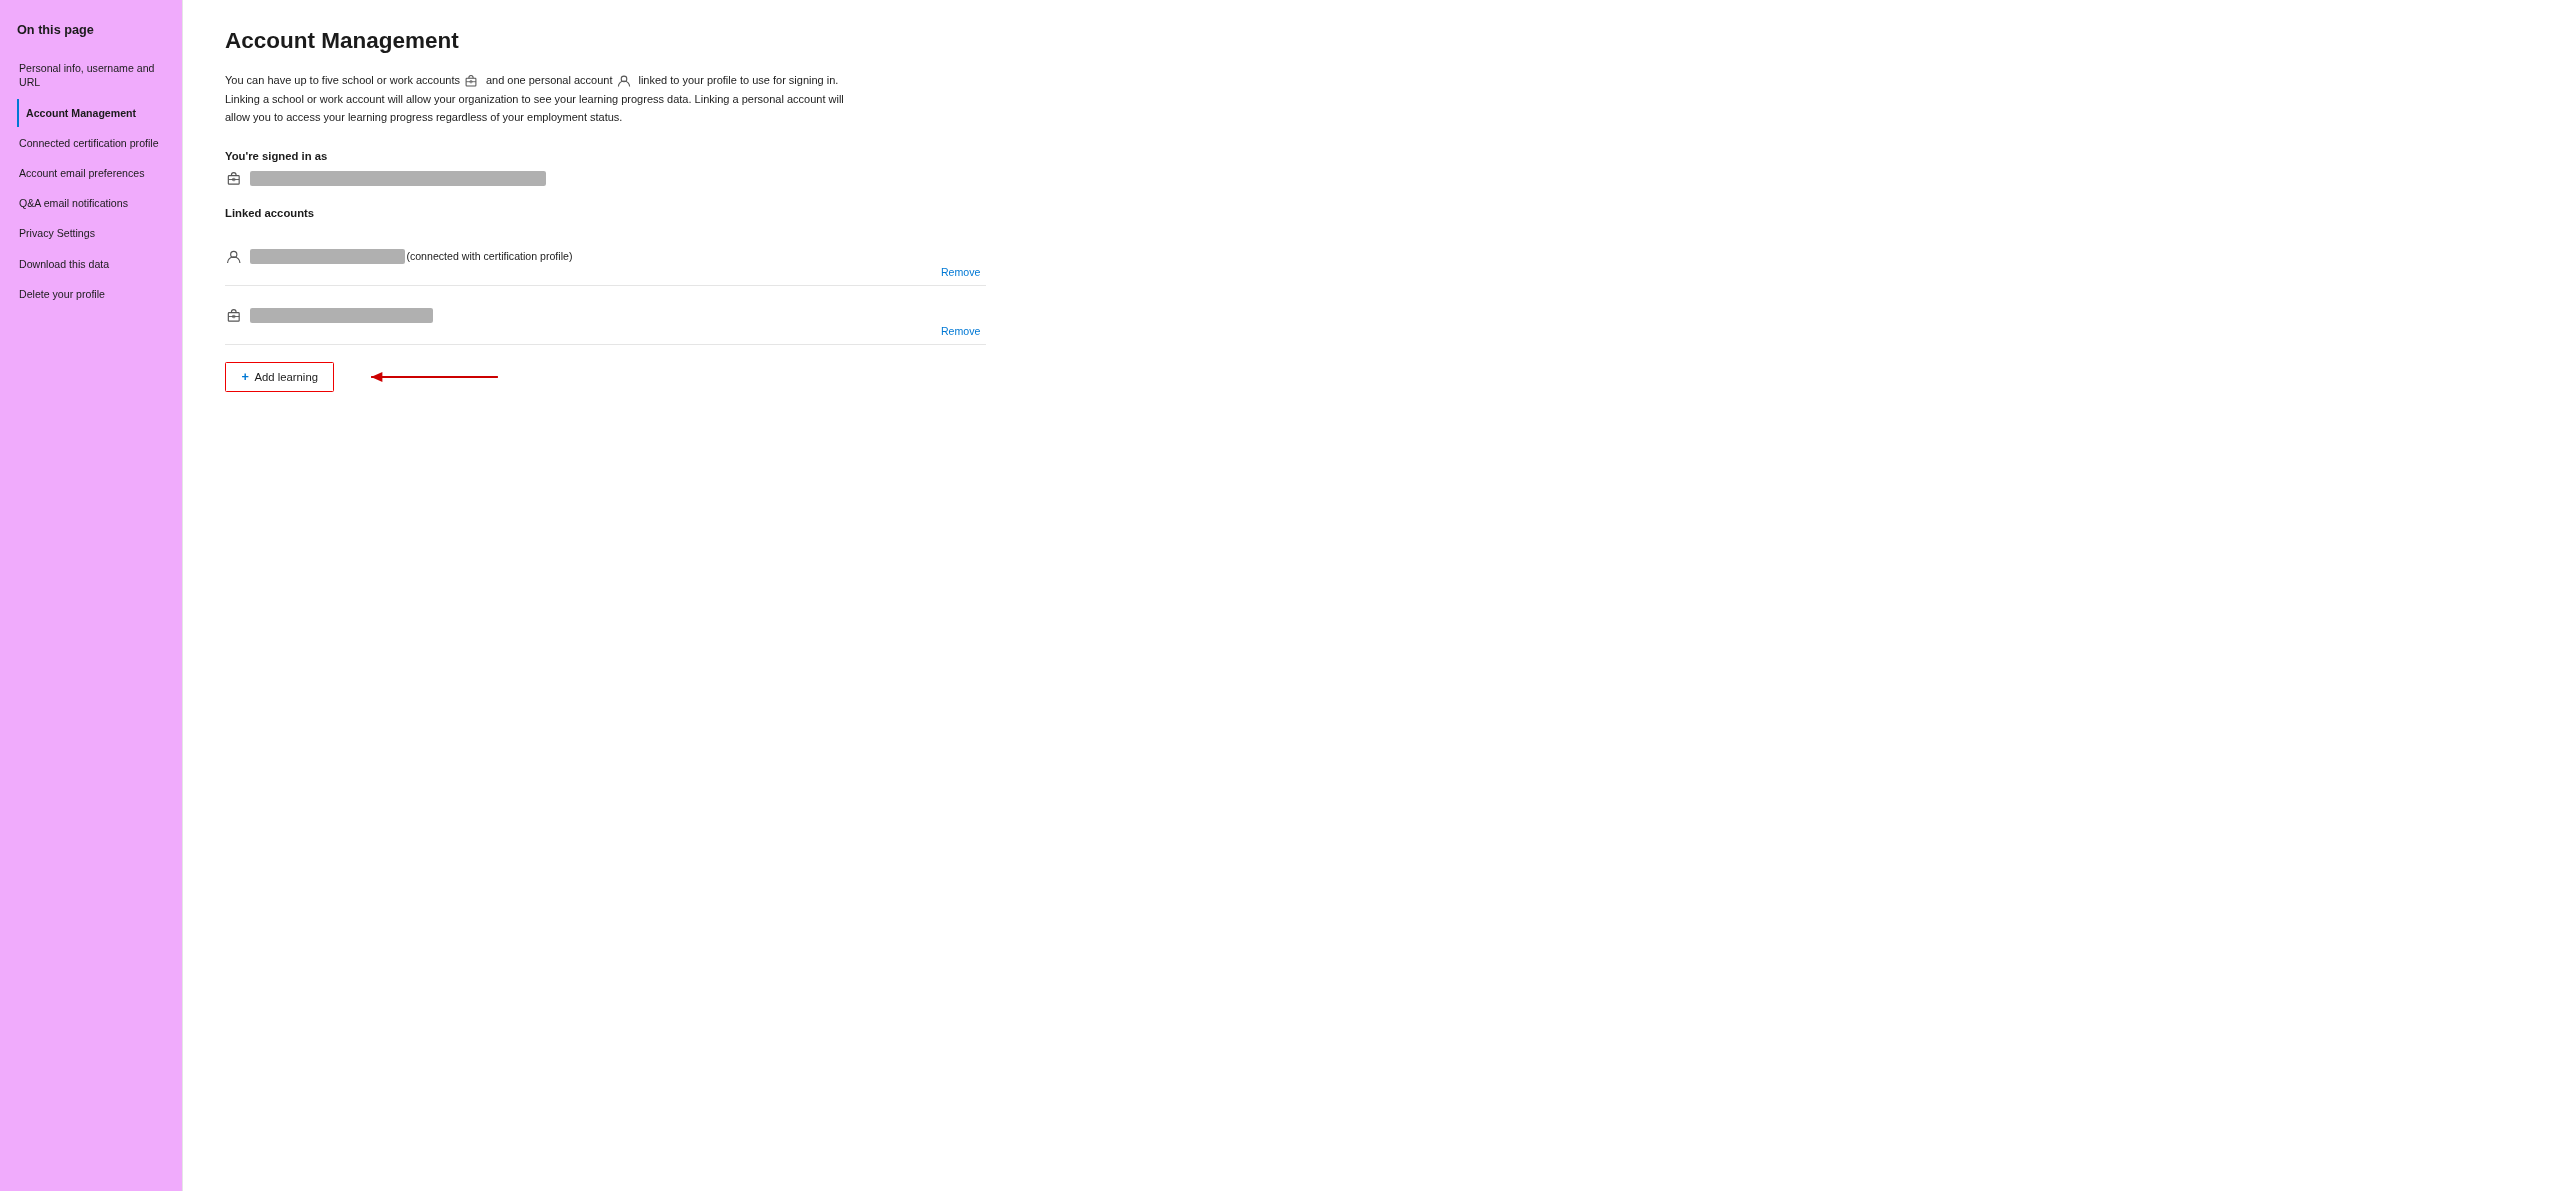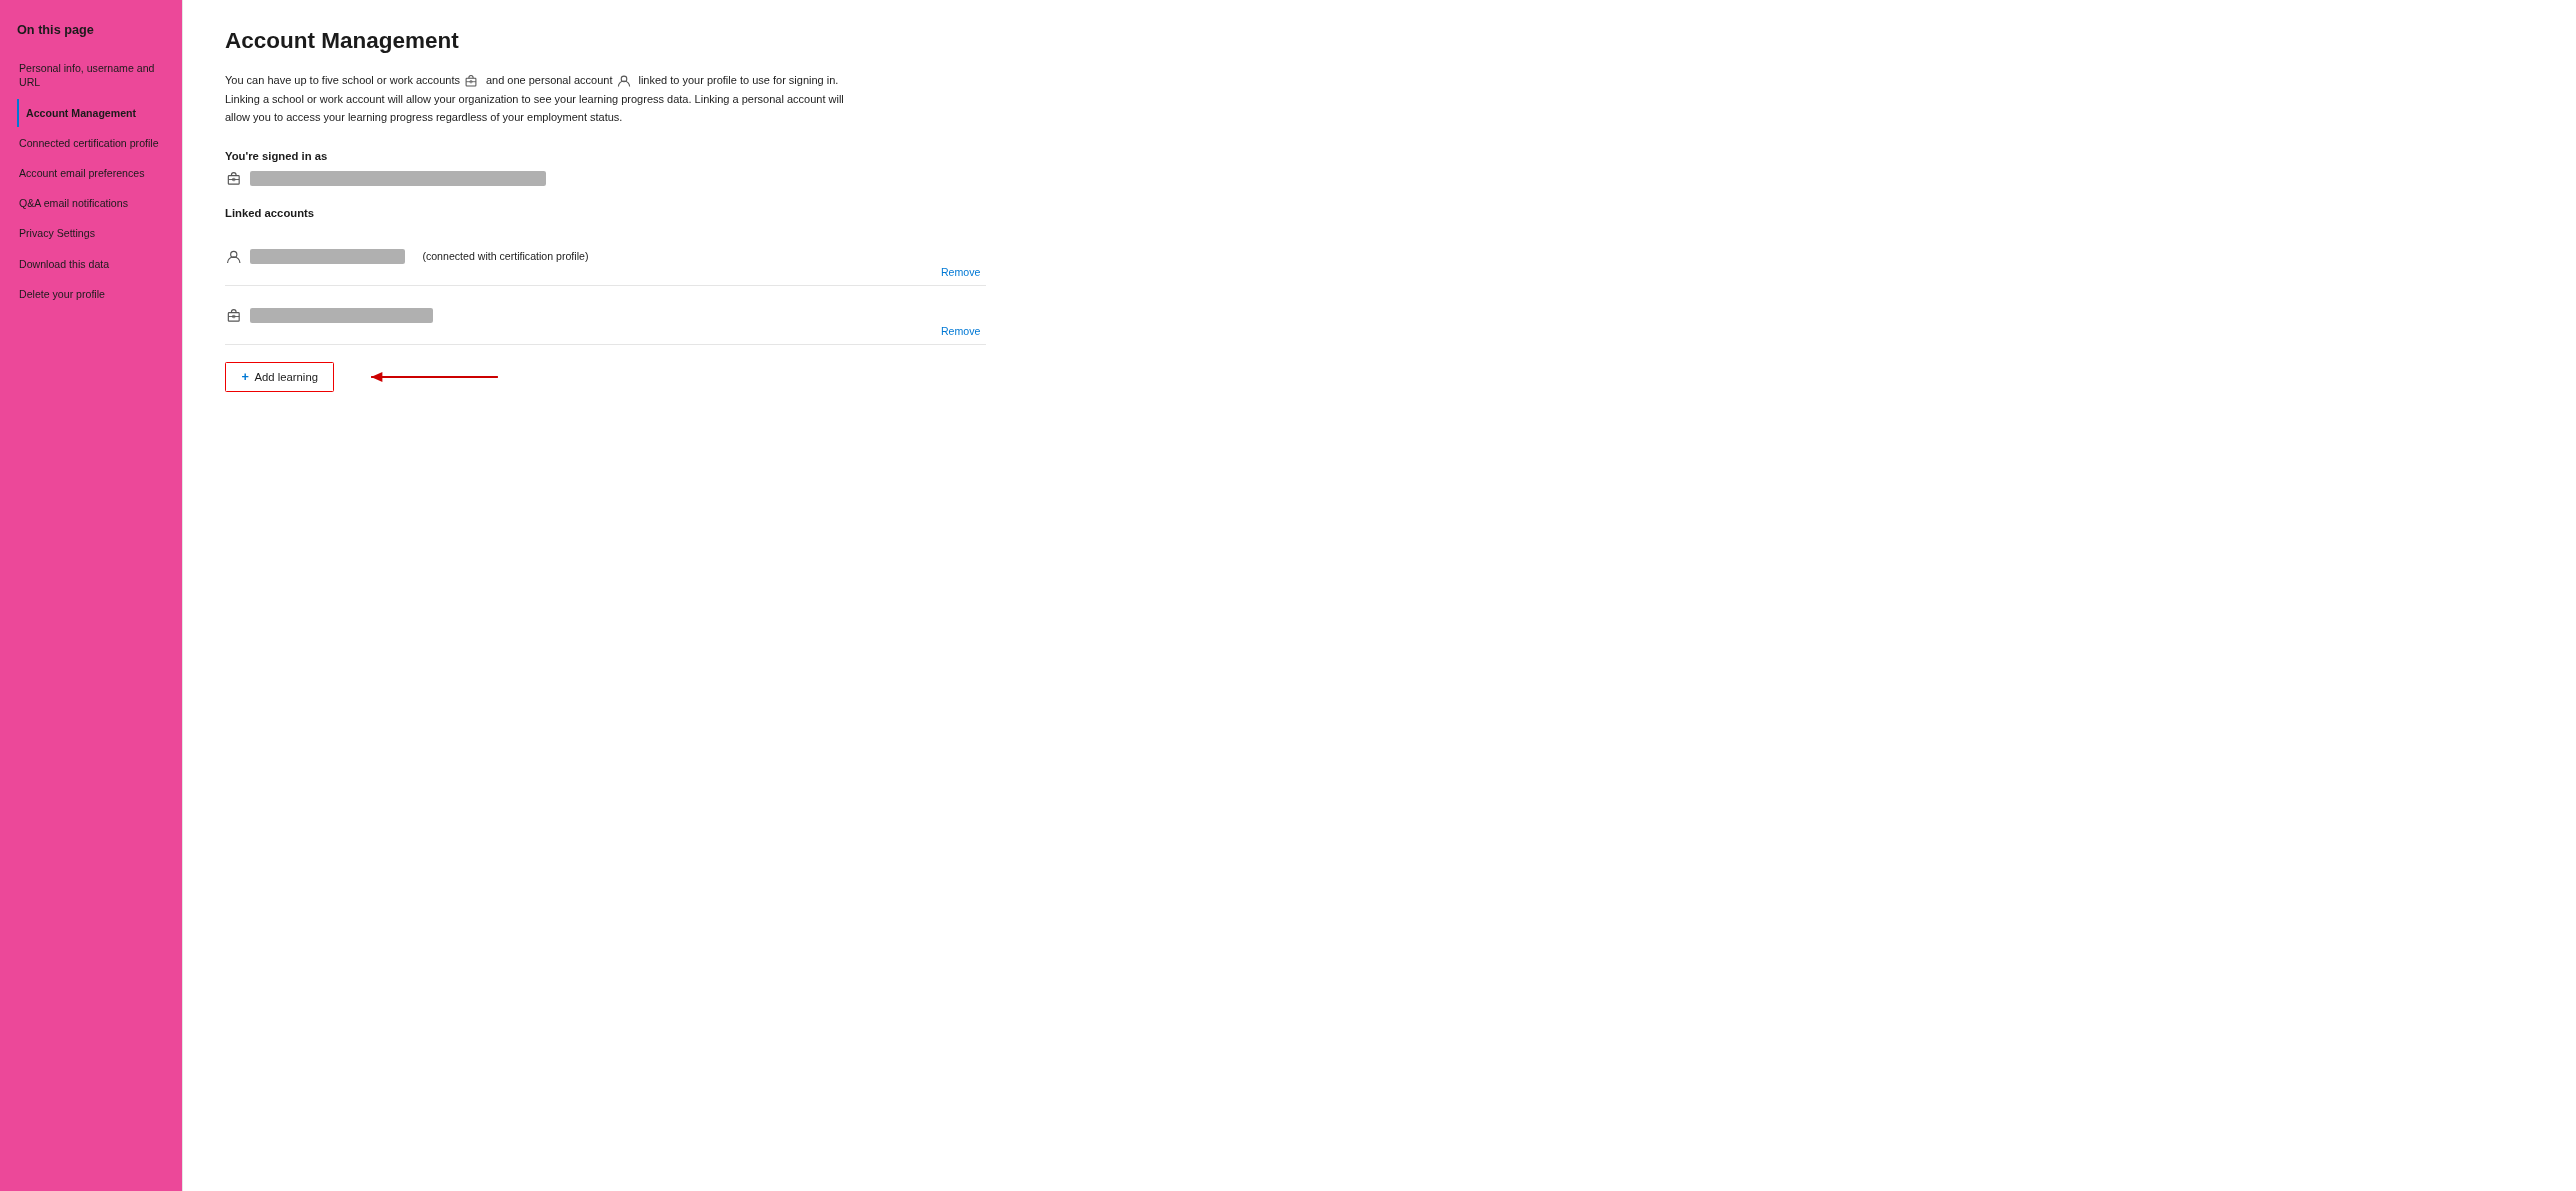--- a/index.html
+++ b/index.html
@@ -12,21 +12,21 @@
     .layout {
       display: flex;
       min-height: 100vh;
     }
     
     .sidebar {
       width: 183px;
       min-width: 155px;
       padding: 22.5px 0 22.5px 17px;
       border-right: 0.7px solid #e5e5e5;
-      background: #ec4899;
+      background: #f0abfc;
     }
     .sidebar-heading {
       font-size: 12.7px;
       font-weight: 700;
       margin-bottom: 17px;
       color: #1b1b1b;
     }
     .sidebar-item {
       padding: 7px 11.3px 7px 0;
       font-size: 10.6px;
@@ -98,21 +98,21 @@
       padding: 7px 0;
       border-bottom: 0.7px solid #e5e5e5;
     }
     .linked-row:last-of-type {
       border-bottom: 0.7px solid #e5e5e5;
     }
     .linked-row-text {
       flex: 1;
       display: flex;
       align-items: center;
-      gap: 17px;
+      gap: 1px;
       font-size: 10.6px;
       color: #1b1b1b;
     }
     .cert-note {
       color: #1b1b1b;
       font-size: 10.6px;
     }
     .remove-btn {
       color: #0078d4;
       font-size: 10.6px;

